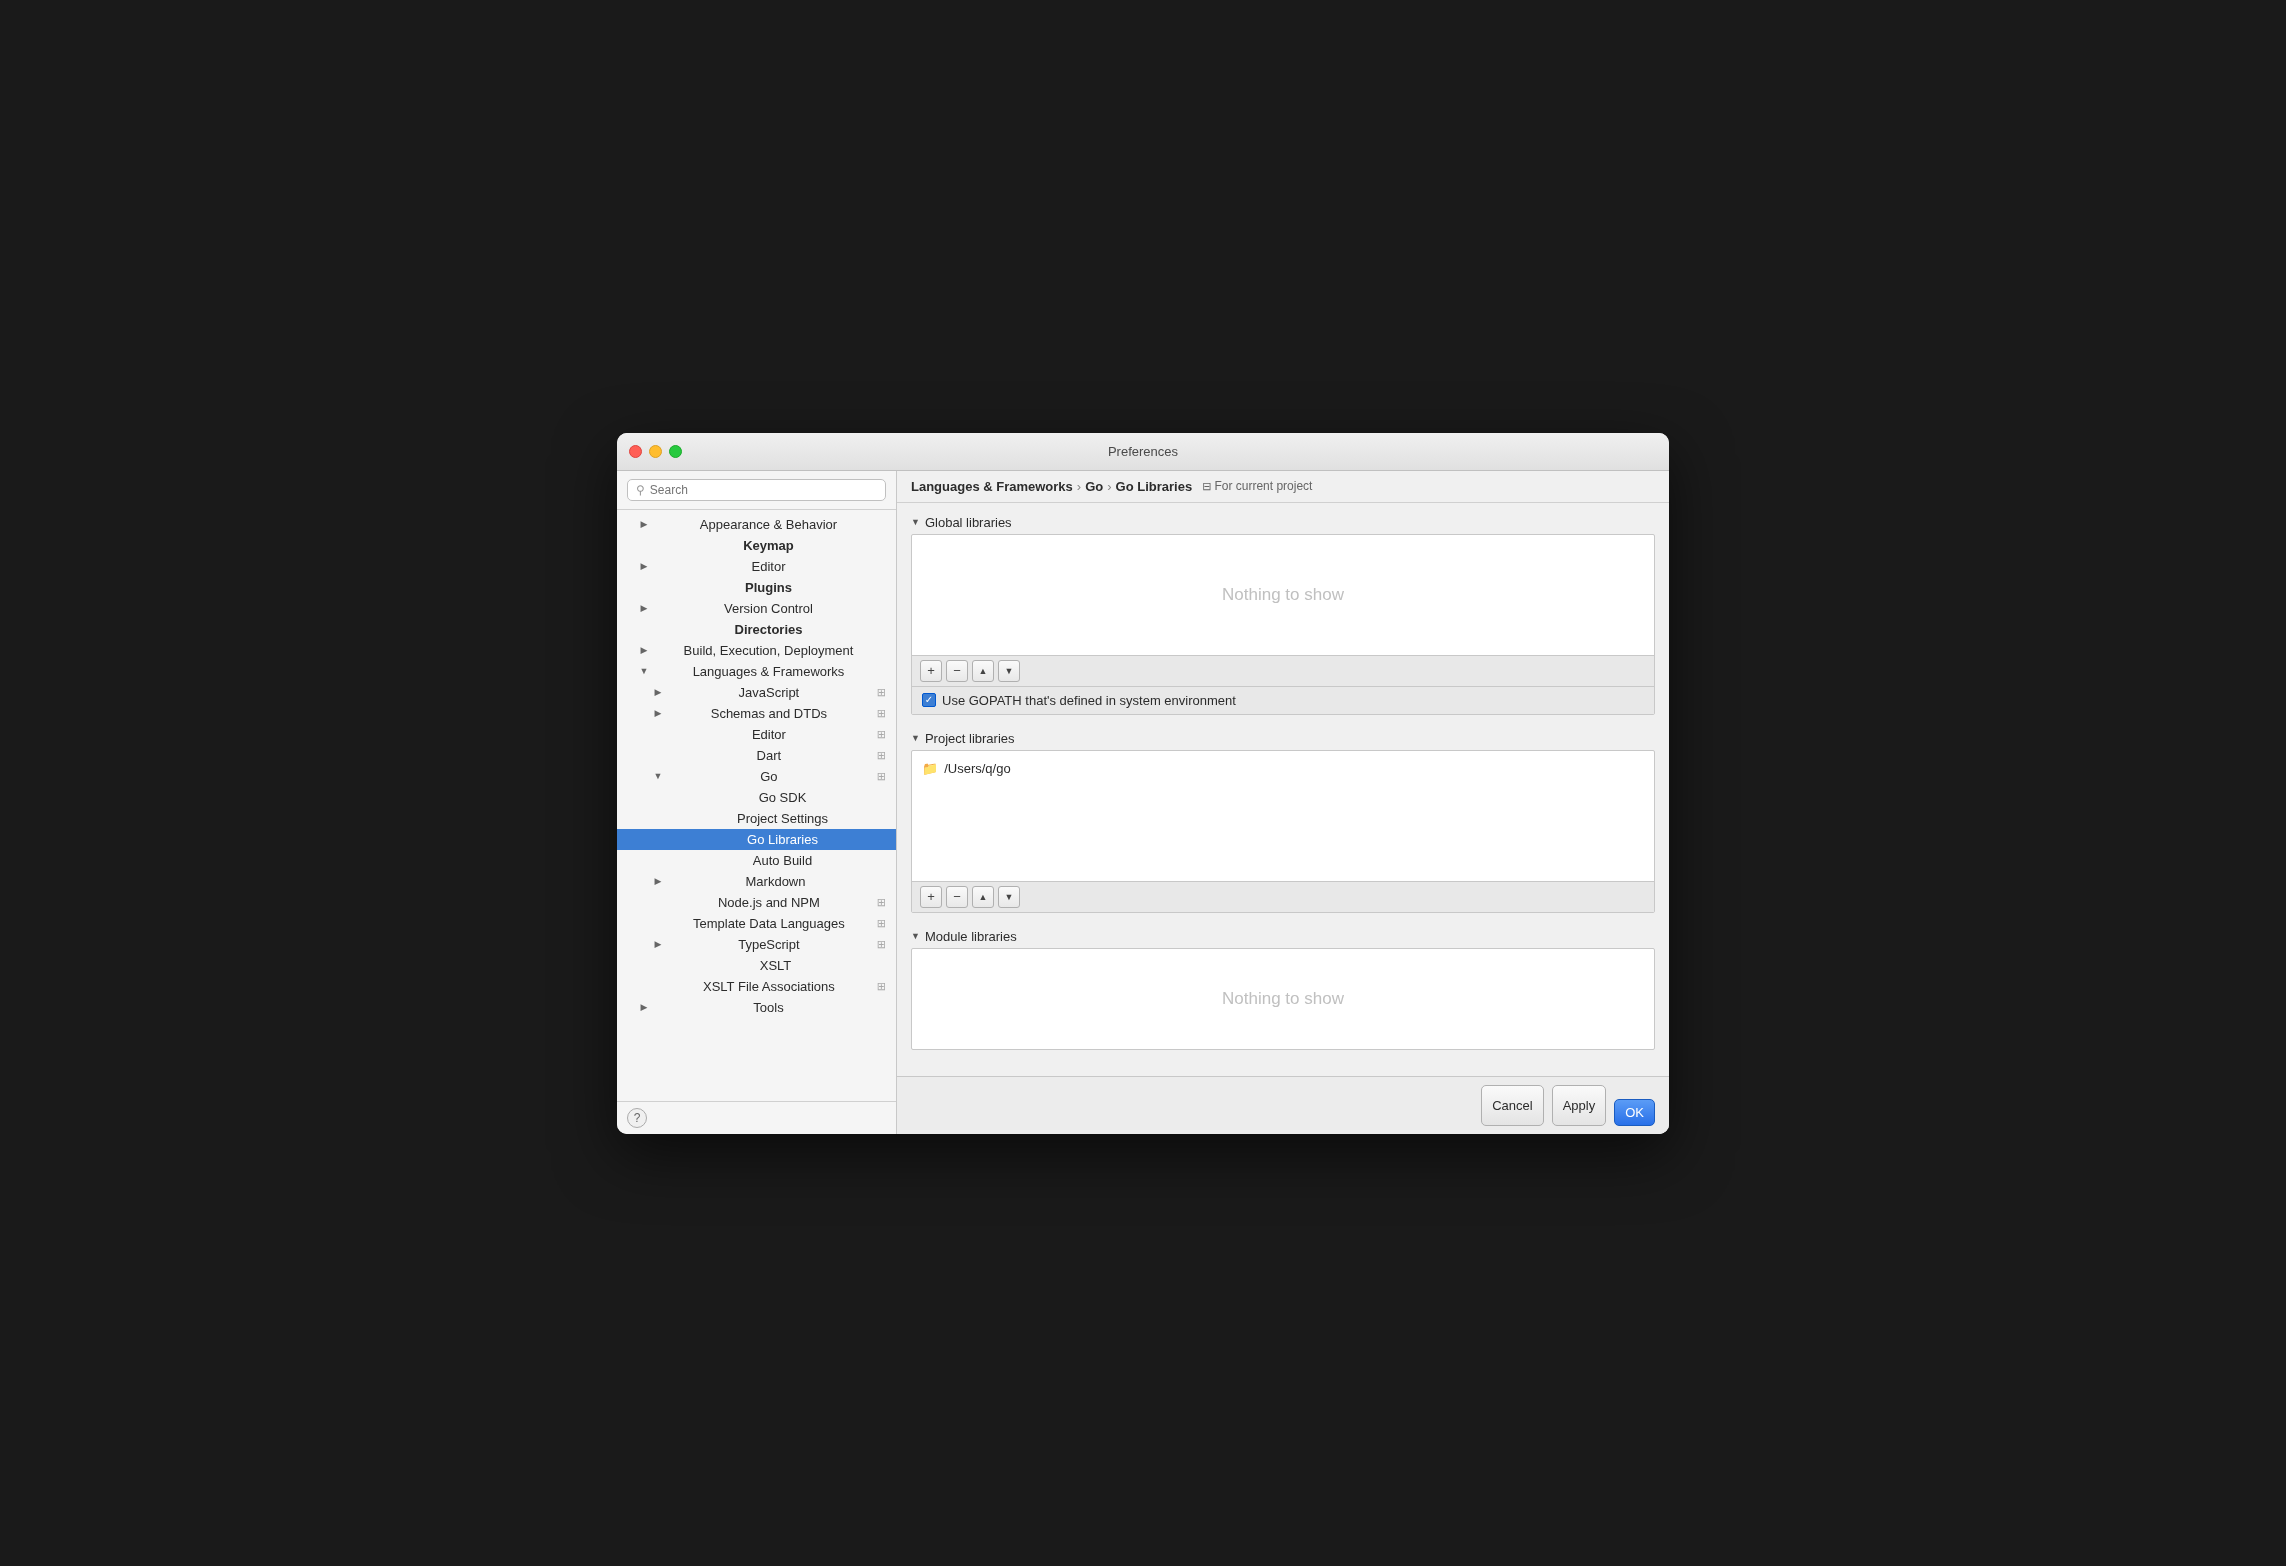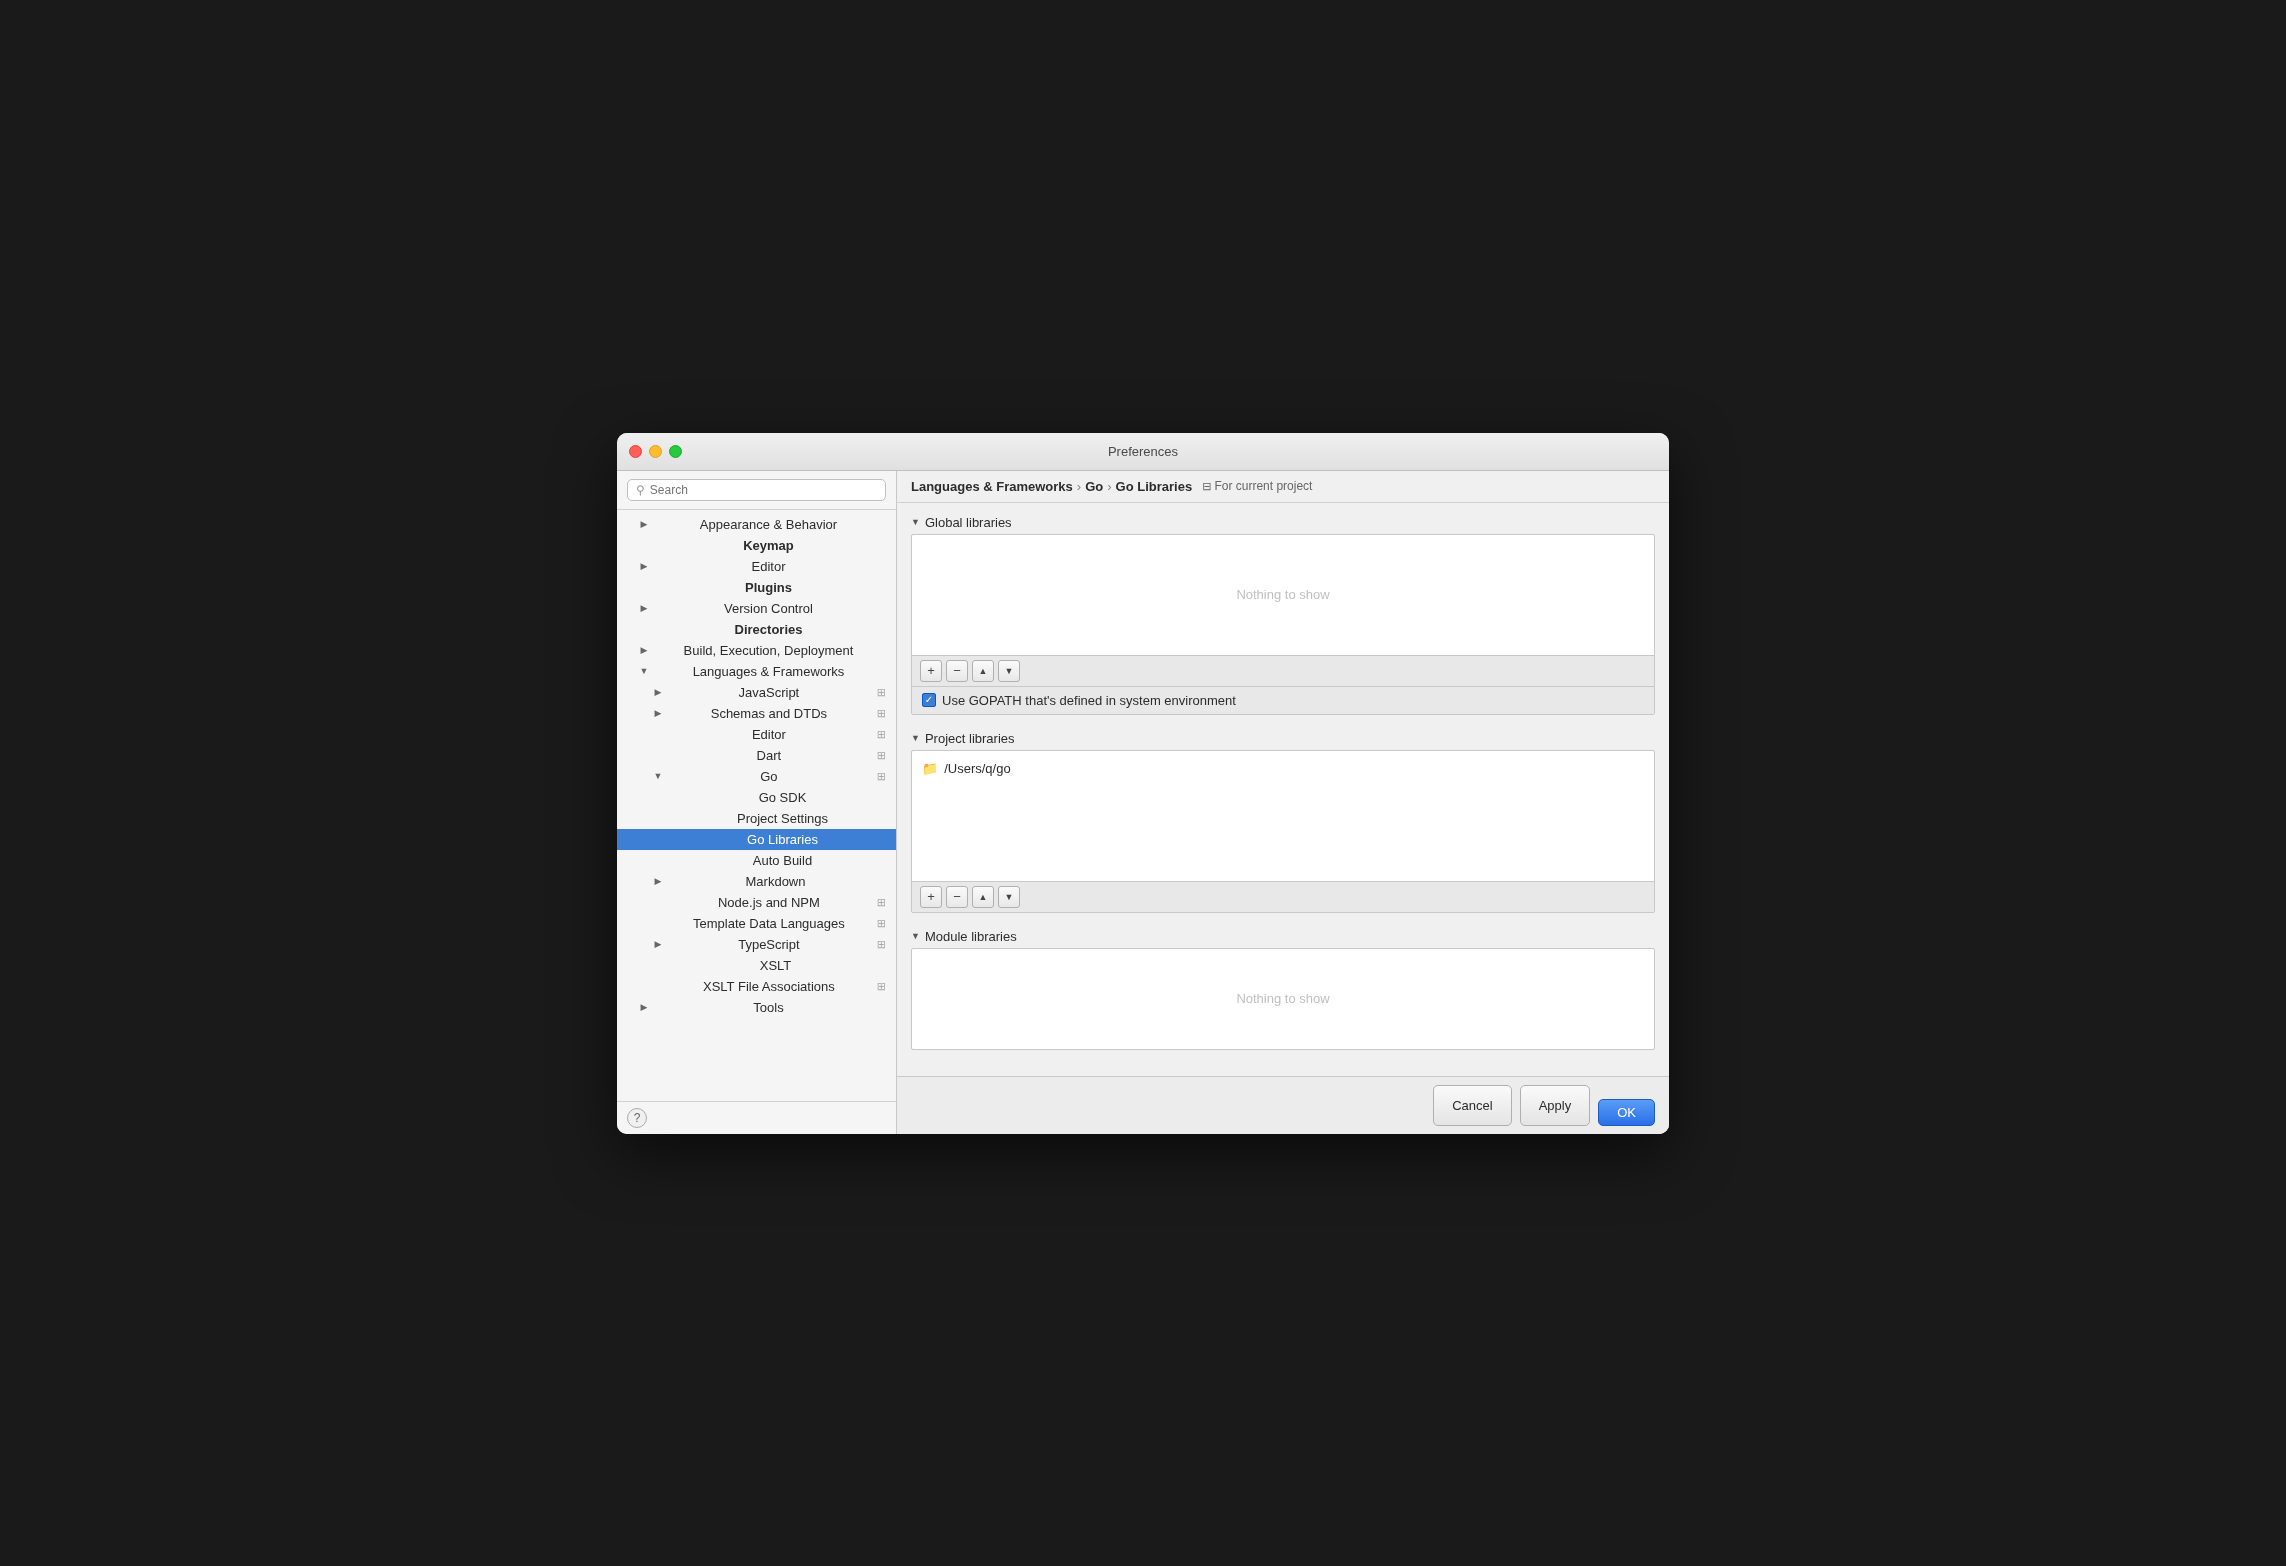--- a/index.html
+++ b/index.html
@@ -226,21 +226,21 @@
       background: white;
       border-radius: 2px;
     }
     .library-list {
       min-height: 100px;
       display: flex;
       align-items: center;
       justify-content: center;
     }
     .nothing-to-show {
-      font-size: 13px;
+      font-size: 17px;
       color: #c0c0c0;
     }
     .library-item {
       display: flex;
       align-items: center;
       padding: 5px 10px;
       gap: 6px;
       font-size: 13px;
       color: #2c2c2c;
     }
@@ -306,21 +306,21 @@
     .bottom-bar {
       border-top: 1px solid #c8c8c8;
       padding: 8px 14px;
       display: flex;
       justify-content: flex-end;
       gap: 8px;
       background: #ececec;
       flex-shrink: 0;
     }
     .btn {
-      padding: 5px 18px;
+      padding: 5px 10px;
       font-size: 13px;
       border-radius: 5px;
       cursor: pointer;
       border: 1px solid #b0b0b0;
       background: linear-gradient(180deg, #fafafa 0%, #e4e4e4 100%);
       color: #2c2c2c;
     }
     .btn-primary {
       background: linear-gradient(180deg, #5b9cf6 0%, #2970e8 100%);
       border-color: #1a5cc0;

